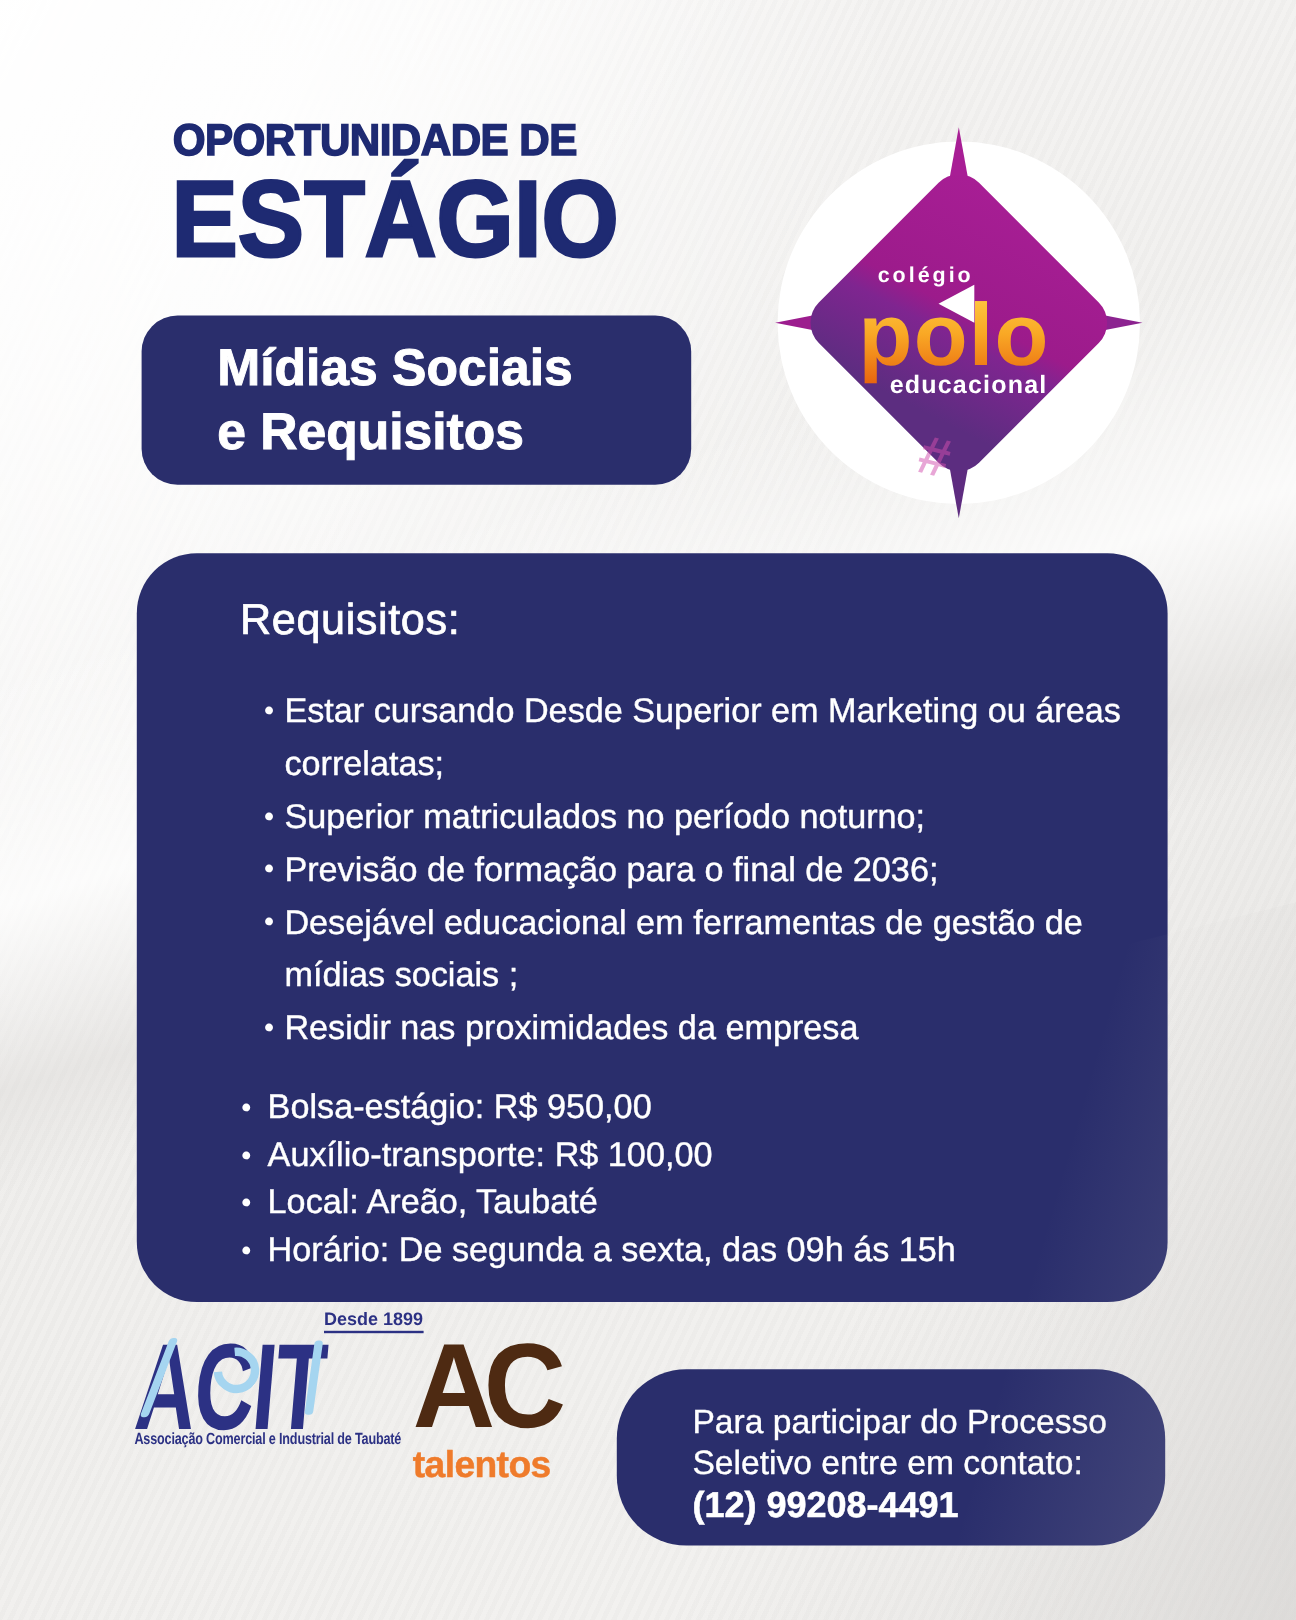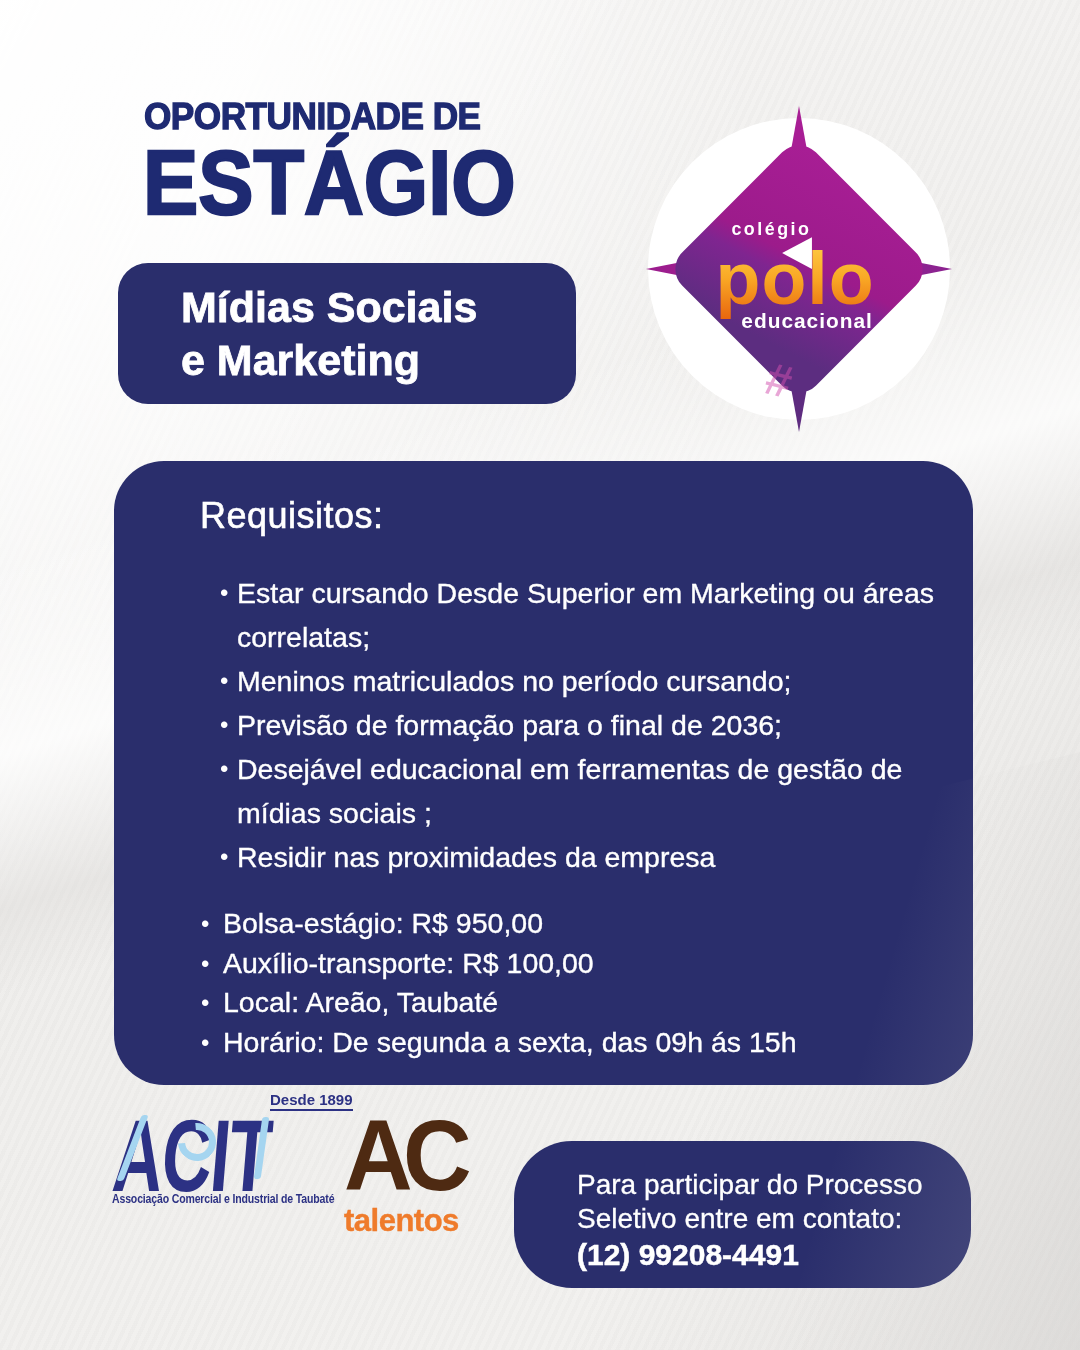--- a/index.html
+++ b/index.html
@@ -155,34 +155,34 @@
 
       <text x="92" y="134" font-size="18" font-weight="bold" fill="#ffffff" letter-spacing="2.5">colégio</text>
       <text x="76" y="203" font-size="74" font-weight="bold" fill="url(#og)" letter-spacing="1">polo</text>
       <polygon points="173,136 143,152 173,168" fill="#ffffff"></polygon>
       <text x="102" y="227" font-size="21" font-weight="bold" fill="#ffffff" letter-spacing="1">educacional</text>
     </svg>
   </div>
 
   <div class="role-badge">
     <div>Mídias Sociais</div>
-    <div>e Marketing</div>
+    <div>e Requisitos</div>
   </div>
 
   <section class="req-box">
     <h2 class="req-heading">Requisitos:</h2>
 
     <ul class="req-list g1">
       <li>
         <span class="dot">•</span>
         <span class="txt">Estar cursando Desde Superior em Marketing ou áreas correlatas;</span>
       </li>
       <li>
         <span class="dot">•</span>
-        <span class="txt">Meninos matriculados no período cursando;</span>
+        <span class="txt">Superior matriculados no período noturno;</span>
       </li>
       <li>
         <span class="dot">•</span>
         <span class="txt">Previsão de formação  para o final de 2036;</span>
       </li>
       <li>
         <span class="dot">•</span>
         <span class="txt">Desejável educacional em ferramentas de gestão de mídias sociais ;</span>
       </li>
       <li>

